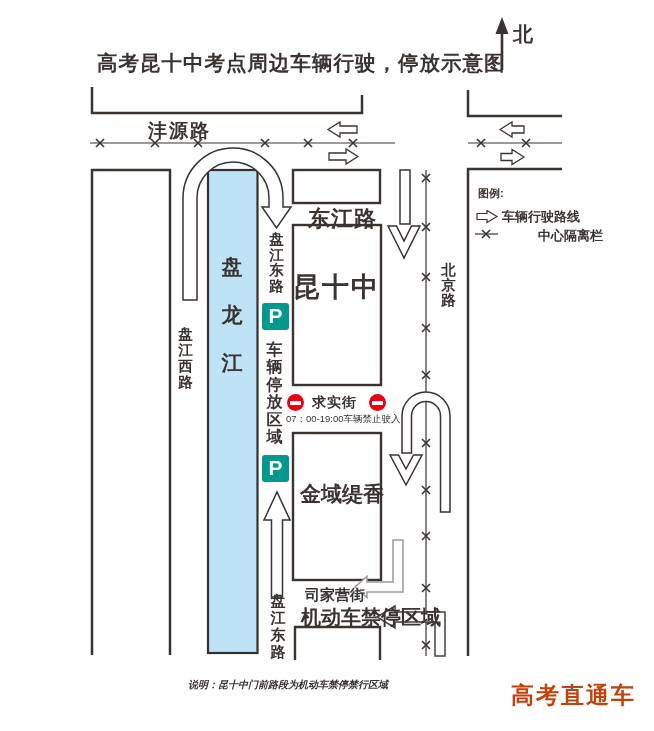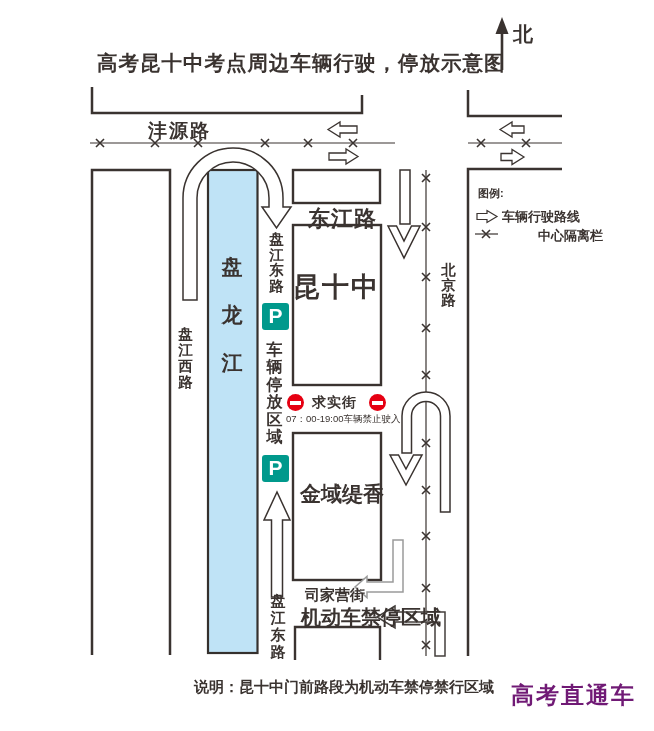--- a/index.html
+++ b/index.html
@@ -22,22 +22,22 @@
   #nostop-label{left:285px;top:604px;font-size:20px;margin-left:16px;}
   #panlong-label{left:221px;top:243px;font-size:21px;line-height:2.28;}
   #pjd-upper-label{left:269px;top:232px;font-size:14.5px;line-height:1.07;}
   #parking-zone-label{left:266px;top:341px;font-size:16px;line-height:1.09;}
   #pjd-lower-label{left:270px;top:593px;font-size:15px;line-height:1.13;}
   #pjw-label{left:178px;top:327px;font-size:14.5px;line-height:1.1;}
   #beijing-label{left:441px;top:263px;font-size:14.5px;line-height:1.05;}
   #legend-heading{left:478px;top:186px;font-size:11px;}
   #legend-route-label{left:502px;top:208px;font-size:13px;}
   #legend-barrier-label{left:502px;top:227px;font-size:13px;margin-left:36px;}
-  #footer-note{left:194px;top:678px;font-size:15px;}
-  #watermark{left:511px;top:680px;font-size:23px;color:#701a75;letter-spacing:2px;}
+  #footer-note{left:188px;top:678px;font-size:10px;font-style:italic;}
+  #watermark{left:511px;top:680px;font-size:23px;color:#c2410c;letter-spacing:2px;}
   .p-badge{
     position:absolute;width:27px;height:27px;background:#00998c;border-radius:3px;
     color:#ffffff;font-weight:bold;font-size:21px;text-align:center;line-height:26px;
   }
   #p-badge-1{left:262px;top:303px;}
   #p-badge-2{left:262px;top:455px;}
   .no-entry{
     position:absolute;width:17px;height:17px;background:#e60012;border-radius:50%;
   }
   .no-entry::after{

